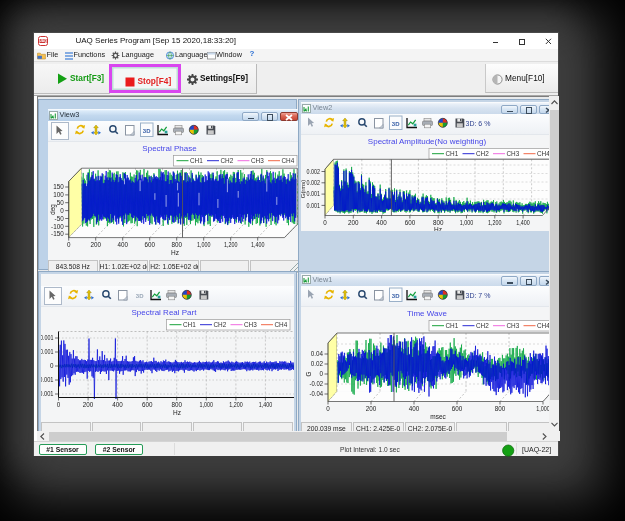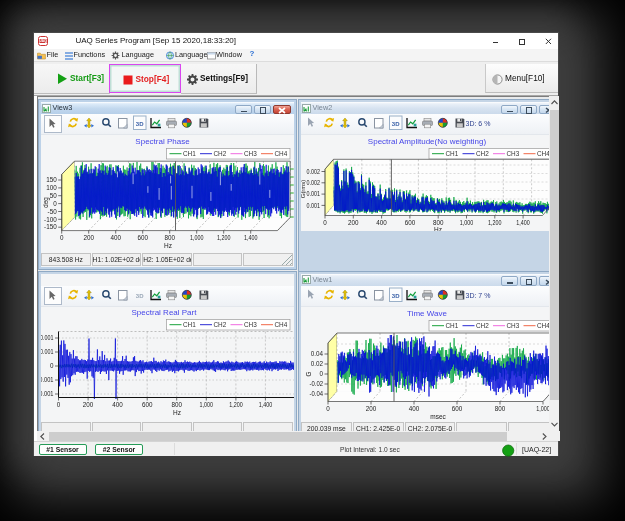--- a/index.html
+++ b/index.html
@@ -52,42 +52,42 @@
       <span style="position:absolute;left:223.5px;top:1px;font-size:7.3px;color:#1a1a1a;margin-top:44px;">Help</span>
     </div>
 
   <div style="position:absolute;left:0;top:28px;width:524px;height:35px;background:#efefef;border-top:1px solid #dcdcdc;border-bottom:1px solid #a8a8a8;box-sizing:border-box;">
     <div style="position:absolute;left:0;top:2px;width:74.5px;height:29px;background:linear-gradient(#f7f7f7,#ececec);border-right:1px solid #c9c9c9;border-bottom:1px solid #bdbdbd;">
       <svg style="position:absolute;left:23px;top:9px" width="11" height="12">
           <path d="M1,0.5 L10,5.8 L1,11 Z" fill="#14a014"></path>
         </svg>
       <span style="position:absolute;left:36px;top:9px;font-size:8.3px;font-weight:bold;color:#149a14;">Start[F3]</span>
     </div>
-    <div style="position:absolute;left:74.5px;top:2px;width:72.5px;height:29px;background:#f3f7f6;border:1px solid #d946ef;box-shadow:inset 0 0 0 1.5px #bfe0d6;box-sizing:border-box;">
+    <div style="position:absolute;left:74.5px;top:2px;width:72.5px;height:29px;background:#f3f7f6;border:3px solid #d946ef;box-shadow:inset 0 0 0 1.5px #bfe0d6;box-sizing:border-box;">
       <svg style="position:absolute;left:13px;top:10px" width="10" height="10">
           <rect x="0.5" y="0.5" width="9" height="9" fill="#ea1c1c"></rect>
         </svg>
       <span style="position:absolute;left:26px;top:9px;font-size:8.3px;font-weight:bold;color:#e32222;">Stop[F4]</span>
     </div>
     <div style="position:absolute;left:147px;top:2px;width:74.5px;height:29px;background:linear-gradient(#f7f7f7,#ececec);border-right:1px solid #b9b9b9;border-bottom:1px solid #bdbdbd;">
       <svg style="position:absolute;left:5px;top:8.5px" width="13" height="13">
           <path d="M12.0,5.6 L12.0,7.4 L10.5,7.4 L10.0,8.7 L11.0,9.8 L9.8,11.0 L8.7,10.0 L7.4,10.5 L7.4,12.0 L5.6,12.0 L5.6,10.5 L4.3,10.0 L3.2,11.0 L2.0,9.8 L3.0,8.7 L2.5,7.4 L1.0,7.4 L1.0,5.6 L2.5,5.6 L3.0,4.3 L2.0,3.2 L3.2,2.0 L4.3,3.0 L5.6,2.5 L5.6,1.0 L7.4,1.0 L7.4,2.5 L8.7,3.0 L9.8,2.0 L11.0,3.2 L10.0,4.3 L10.5,5.6 Z M8.5,6.5 a2.0,2.0 0 1 0 -4.0,0 a2.0,2.0 0 1 0 4.0,0 Z" fill="#454545" fill-rule="evenodd"></path>
         </svg>
       <span style="position:absolute;left:19px;top:9px;font-size:8.3px;font-weight:bold;color:#101010;">Settings[F9]</span>
     </div>
     <div style="position:absolute;left:451px;top:2px;width:73px;height:29px;background:linear-gradient(#fdfdfd,#ebebeb);border-left:1px solid #c9c9c9;border-bottom:1px solid #bdbdbd;box-sizing:border-box;">
       <svg style="position:absolute;left:6px;top:10px" width="11" height="11">
           <circle cx="5.5" cy="5.5" r="4.6" fill="#f5f5f5" stroke="#8a8a8a" stroke-width="1"></circle>
           <path d="M5.5,0.9 A4.6,4.6 0 0 0 5.5,10.1 Z" fill="#b5b5b5"></path>
         </svg>
       <span style="position:absolute;left:19px;top:9px;font-size:8.3px;font-weight:normal;color:#101010;">Menu[F10]</span>
     </div>
   </div>
   <div style="position:absolute;left:3px;top:63px;width:513px;height:335px;background:#e8eaec;border-top:1px solid #7d7d7d;border-left:1px solid #7d7d7d;box-sizing:border-box;overflow:hidden;">
-      <div style="position:absolute;left:0px;top:2px;width:259px;height:170.5px;border:1px solid #8fa9c4;background:#bdd2e8;padding:2px;box-sizing:border-box;">
+      <div style="position:absolute;left:0px;top:2px;width:259px;height:170.5px;border:1px solid #8fa9c4;background:#bdd2e8;padding:9px;box-sizing:border-box;">
         <div style="position:relative;width:253px;height:164.5px;background:#f4f5f6;overflow:hidden;">
           <div style="position:absolute;left:0;top:0;width:253px;height:12px;background:linear-gradient(#ffffff,#dcebf9 15%,#c2d8ee 55%,#b6cfe9);">
             <svg style="position:absolute;left:0.5px;top:1.5px" width="9" height="9">
               <rect x="0.5" y="0.5" width="8" height="8" fill="#fdfdfd" stroke="#9aa"></rect>
               <path d="M2,7.5 L2,3 M2,7.5 L4.3,4.5 M4.3,7.5 L4.3,5.5 M6.3,7.5 L6.3,2.5" stroke="#1d9e3d" stroke-width="1.1" fill="none"></path>
             </svg>
             <span style="position:absolute;left:11.5px;top:1.2px;font-size:7.3px;color:#26303a;">View3</span>
             <div style="position:absolute;left:194px;top:2.5px;width:17px;height:9.5px;background:linear-gradient(#f2f7fc,#d8e6f4 45%,#c4d8ec);border:1px solid #8fa9c6;border-radius:2px;box-sizing:border-box;">
               <div style="position:absolute;left:4.5px;top:5px;width:6px;height:1.6px;background:#3c4c5c;"></div>
             </div>

